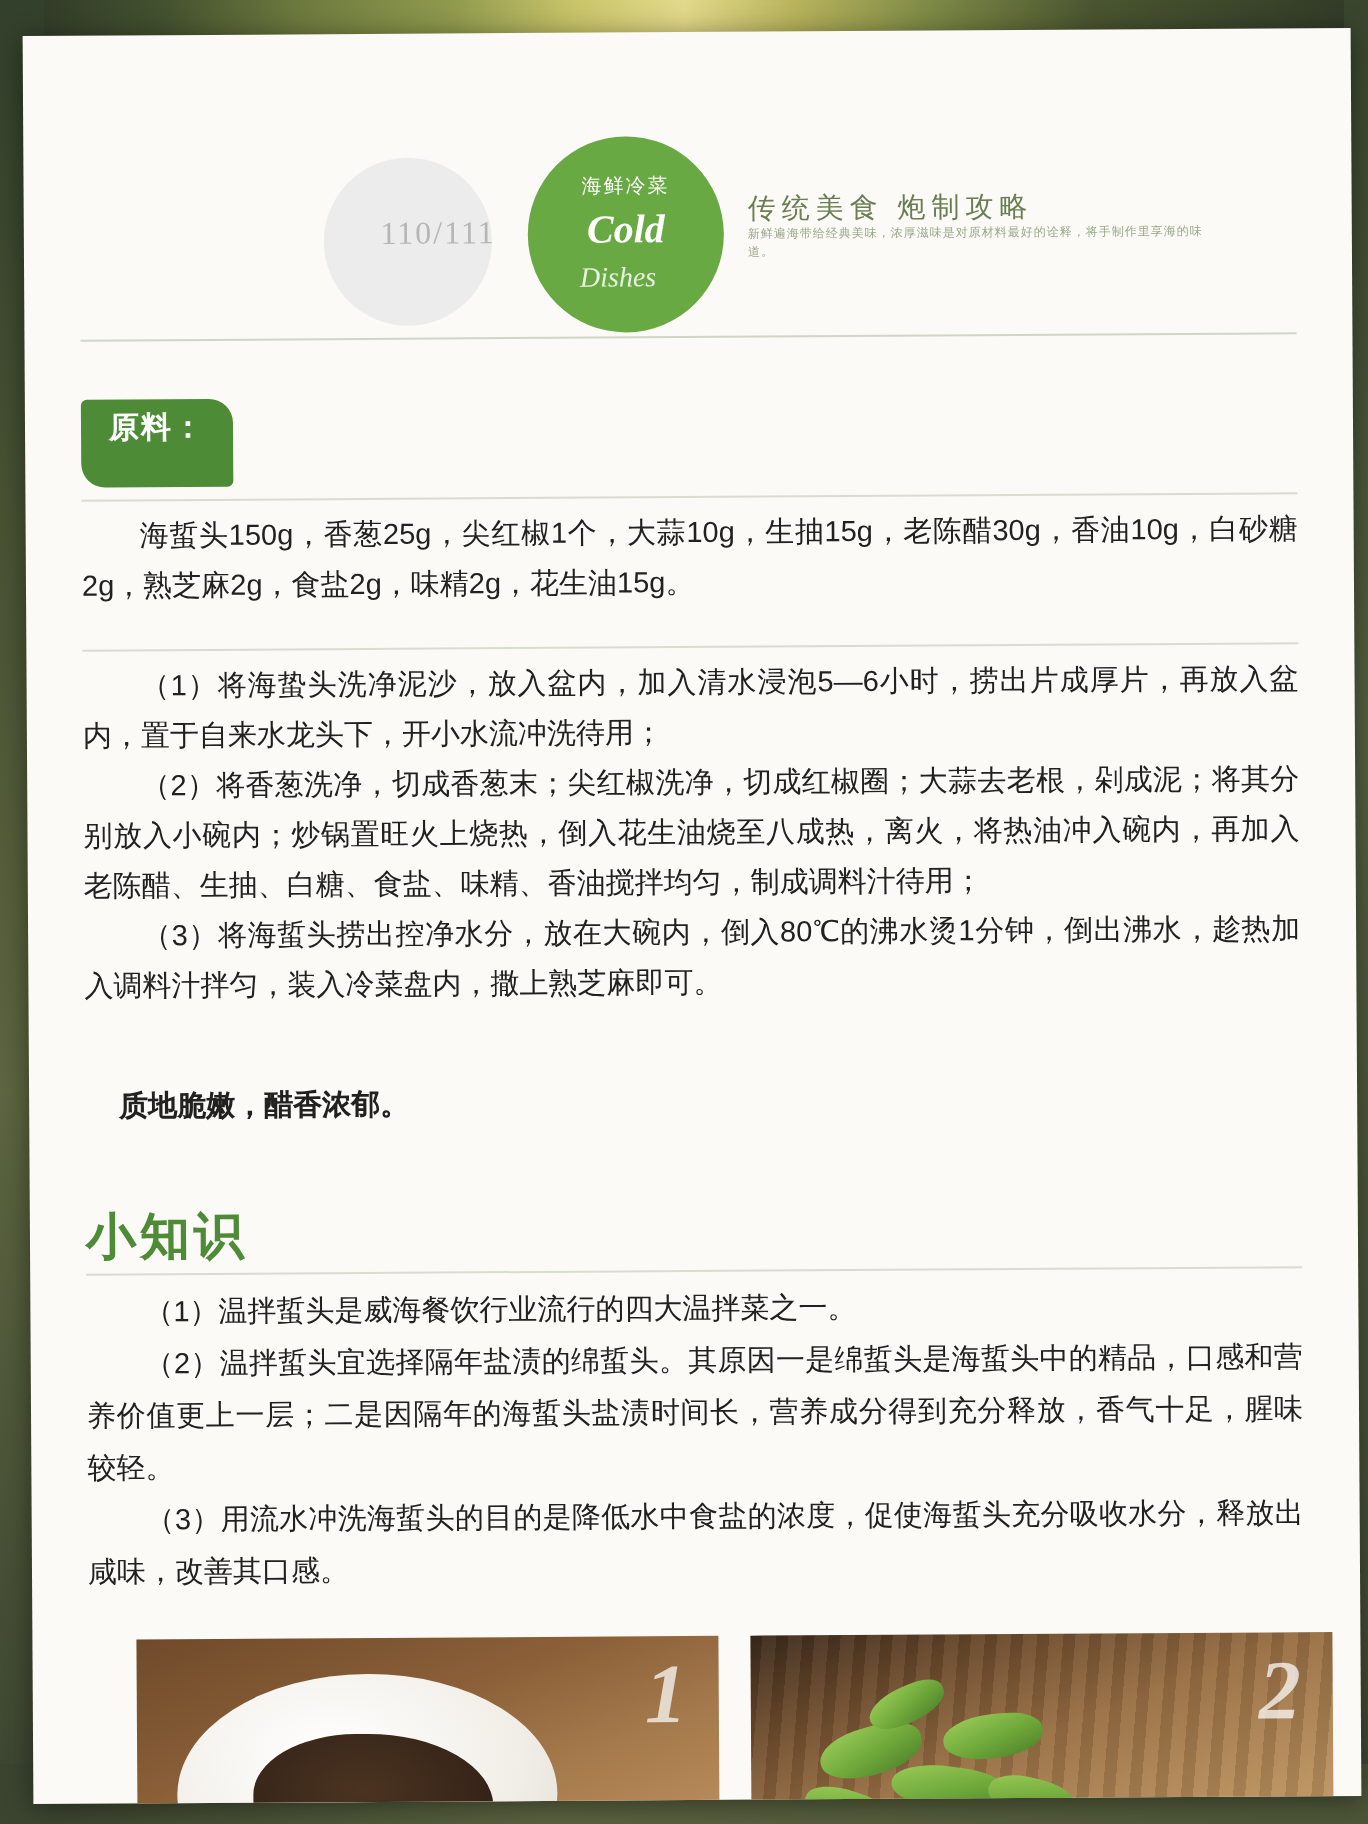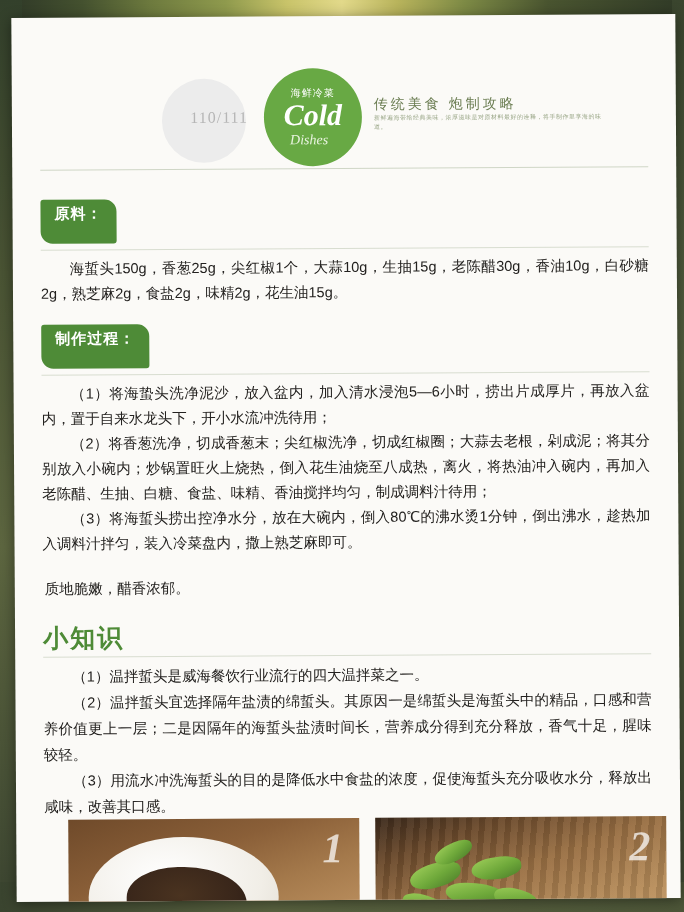--- a/index.html
+++ b/index.html
@@ -115,21 +115,21 @@
     font-size: 10px;
     letter-spacing: 1px;
   }
   .logo-main {
     position: absolute;
     left: 252px;
     top: 40px;
     width: 98px;
     text-align: center;
     color: #ffffff;
-    font-size: 30px;
+    font-size: 20px;
     font-style: italic;
     font-weight: bold;
     font-family: "Liberation Serif", serif;
     line-height: 30px;
   }
   .logo-sub {
     position: absolute;
     left: 248px;
     top: 72px;
     width: 98px;
@@ -189,21 +189,22 @@
   }
   .indent {
     text-indent: 2em;
   }
   .inline-row {
     display: flex;
     align-items: center;
     gap: 14px;
   }
   .inline-row .body-text {
-    margin: 2px;
+    margin: 17px;
+    font-weight: bold;
   }
   .tips-title {
     font-size: 25px;
     font-weight: bold;
     color: #4e8b37;
     letter-spacing: 2px;
     margin: 14px 0 2px 0;
   }
   .tips-underline {
     border-bottom: 1px solid #d8ddd0;
@@ -307,21 +308,20 @@
 
       <div class="content">
 
         <div class="section">
           <span class="tag">原料：</span>
           <div class="divider"></div>
           <div class="body-text indent">海蜇头150g，香葱25g，尖红椒1个，大蒜10g，生抽15g，老陈醋30g，香油10g，白砂糖2g，熟芝麻2g，食盐2g，味精2g，花生油15g。</div>
         </div>
 
         <div class="section">
-          <span class="tag">制作过程：</span>
           <div class="divider"></div>
           <div class="body-text indent">（1）将海蛰头洗净泥沙，放入盆内，加入清水浸泡5—6小时，捞出片成厚片，再放入盆内，置于自来水龙头下，开小水流冲洗待用；</div>
           <div class="body-text indent">（2）将香葱洗净，切成香葱末；尖红椒洗净，切成红椒圈；大蒜去老根，剁成泥；将其分别放入小碗内；炒锅置旺火上烧热，倒入花生油烧至八成热，离火，将热油冲入碗内，再加入老陈醋、生抽、白糖、食盐、味精、香油搅拌均匀，制成调料汁待用；</div>
           <div class="body-text indent">（3）将海蜇头捞出控净水分，放在大碗内，倒入80℃的沸水烫1分钟，倒出沸水，趁热加入调料汁拌匀，装入冷菜盘内，撒上熟芝麻即可。</div>
         </div>
 
         <div class="section">
           <div class="inline-row">
             <span class="body-text">质地脆嫩，醋香浓郁。</span>
           </div>

